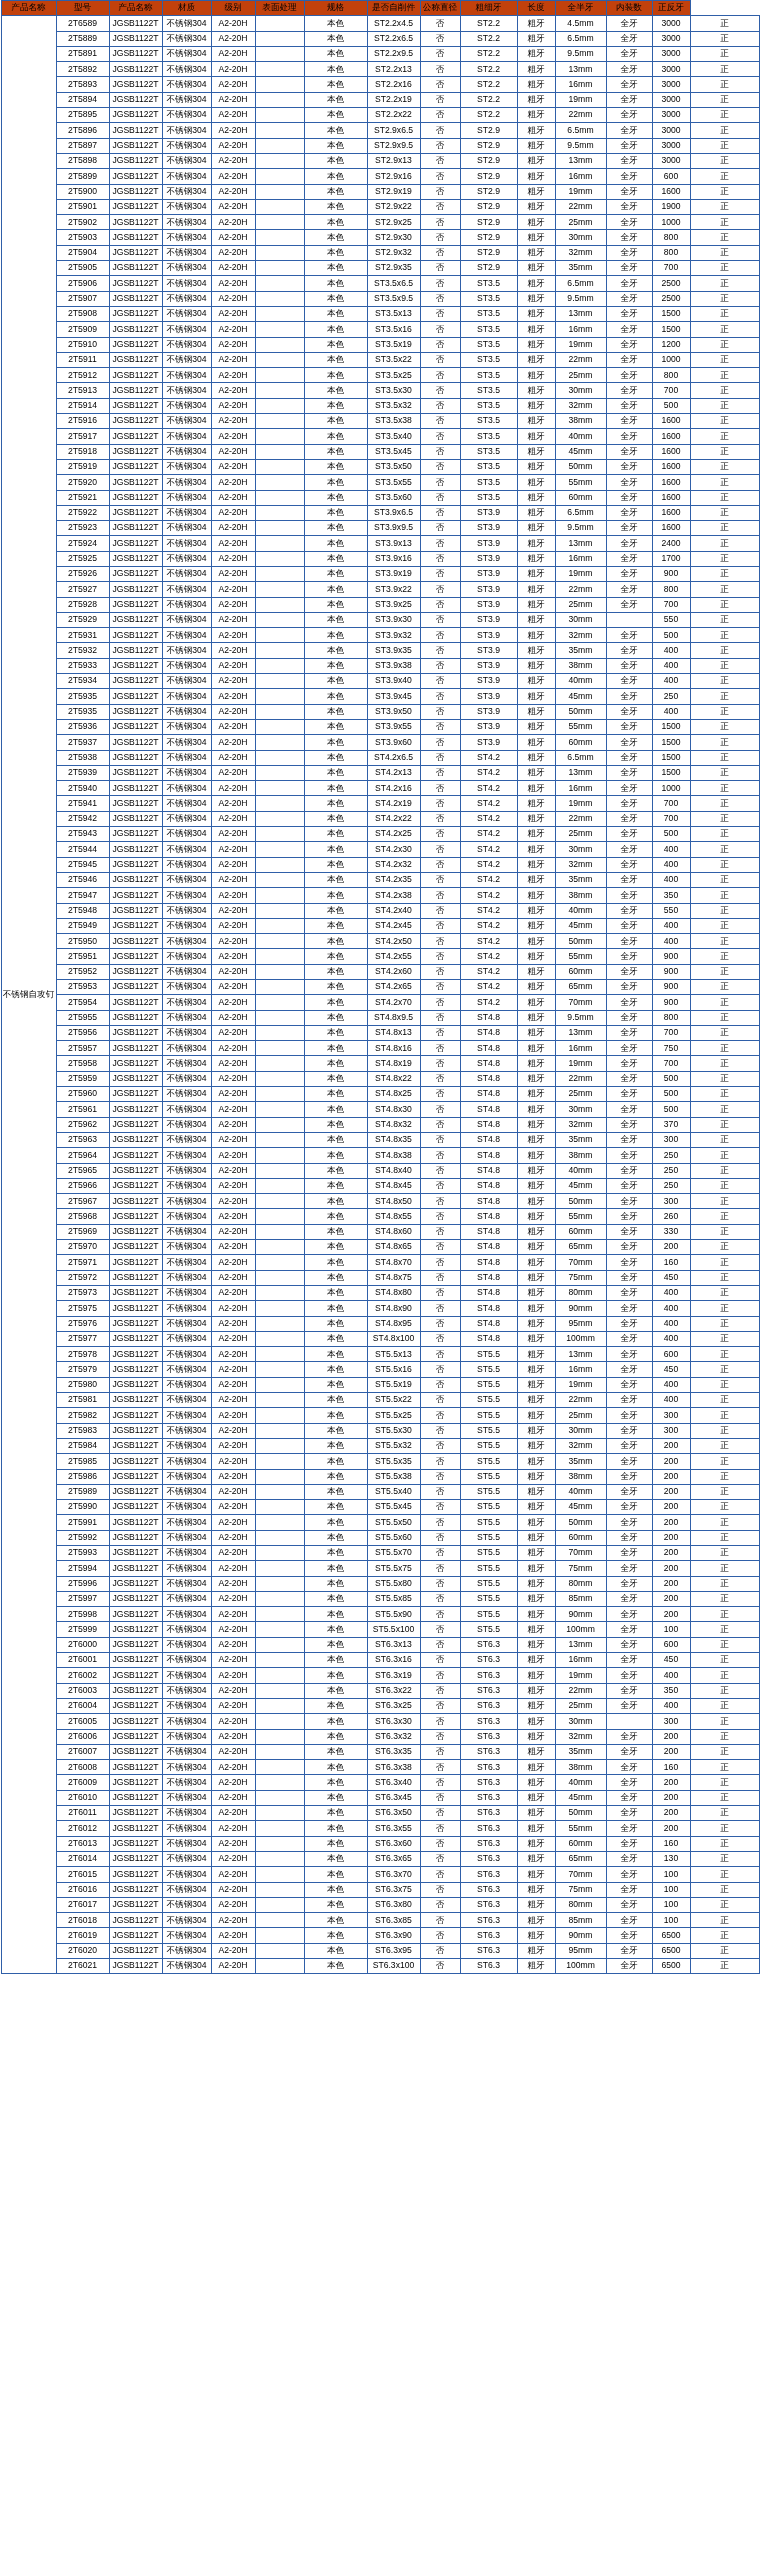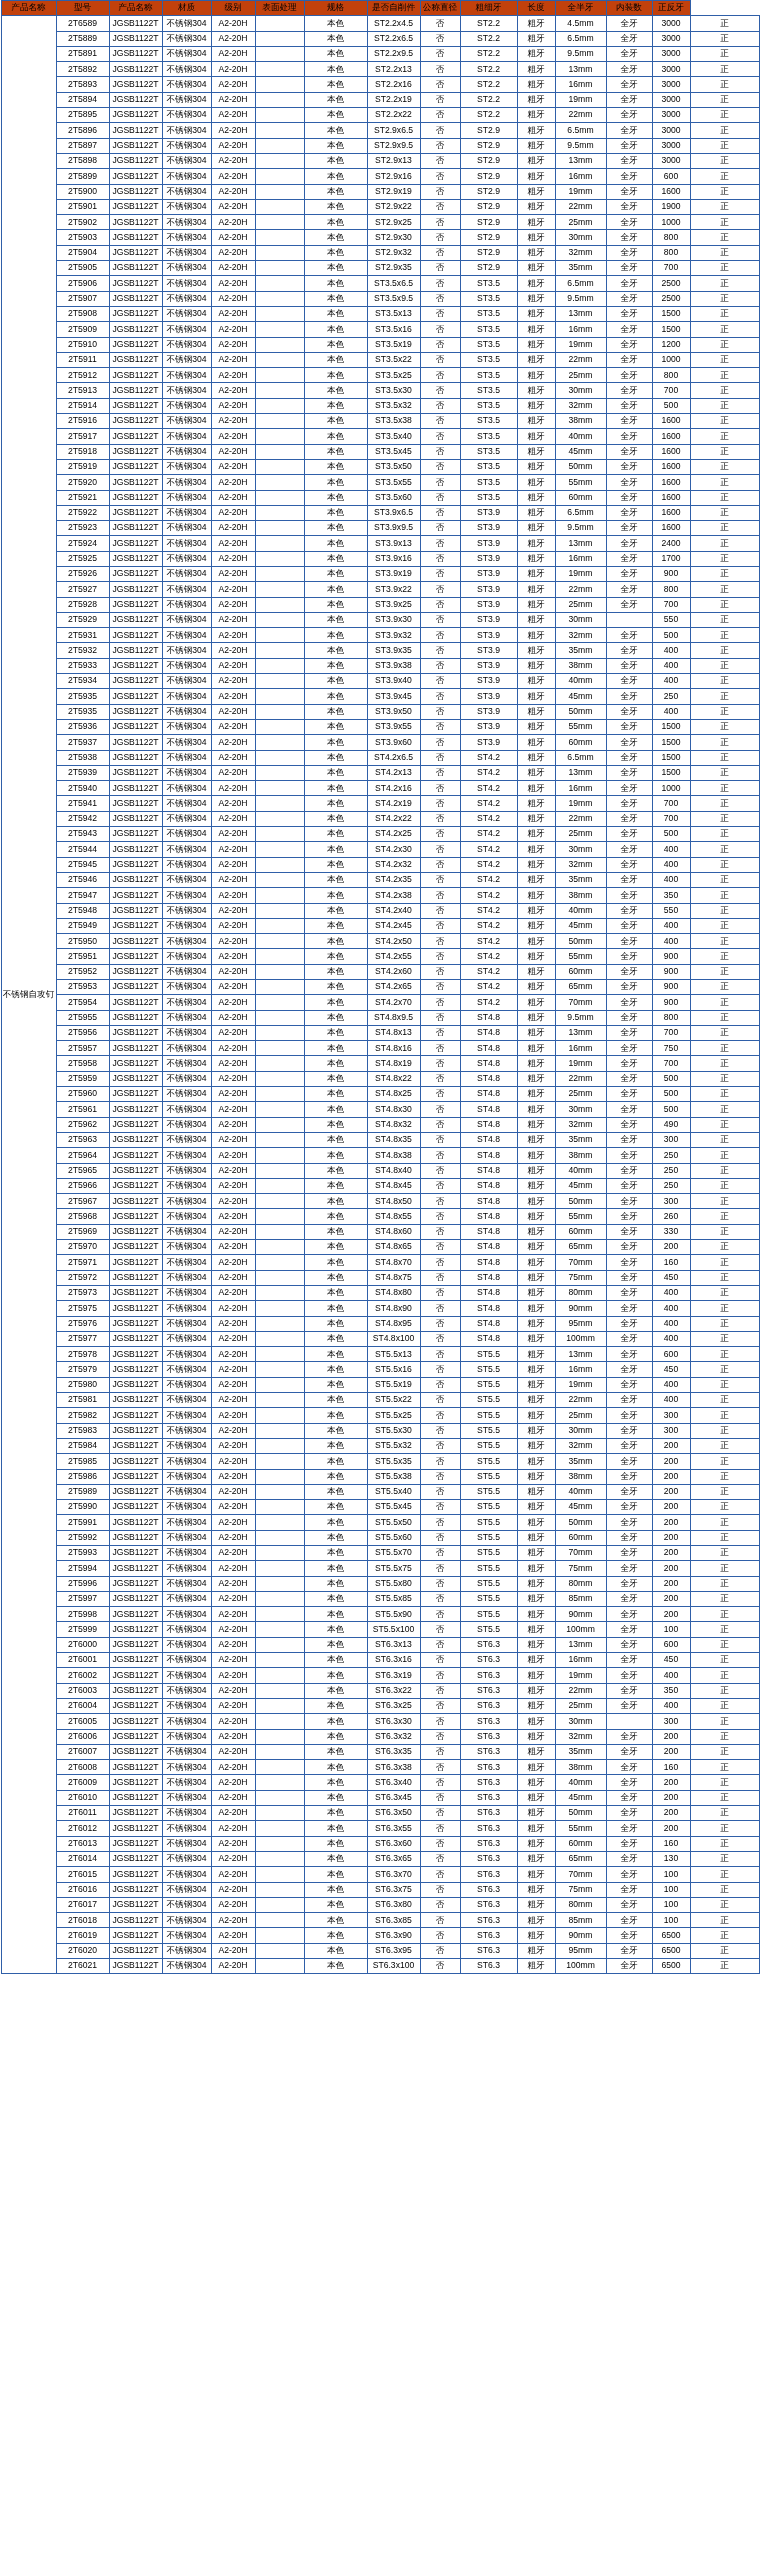--- a/index.html
+++ b/index.html
@@ -1244,21 +1244,21 @@
           <td>不锈钢304</td>
           <td>A2-20H</td>
           <td></td>
           <td>本色</td>
           <td>ST4.8x32</td>
           <td>否</td>
           <td>ST4.8</td>
           <td>粗牙</td>
           <td>32mm</td>
           <td>全牙</td>
-          <td>490</td>
+          <td>370</td>
           <td>正</td>
         </tr>
         <tr>
           <td>2T5963</td>
           <td>JGSB1122T</td>
           <td>不锈钢304</td>
           <td>A2-20H</td>
           <td></td>
           <td>本色</td>
           <td>ST4.8x35</td>

